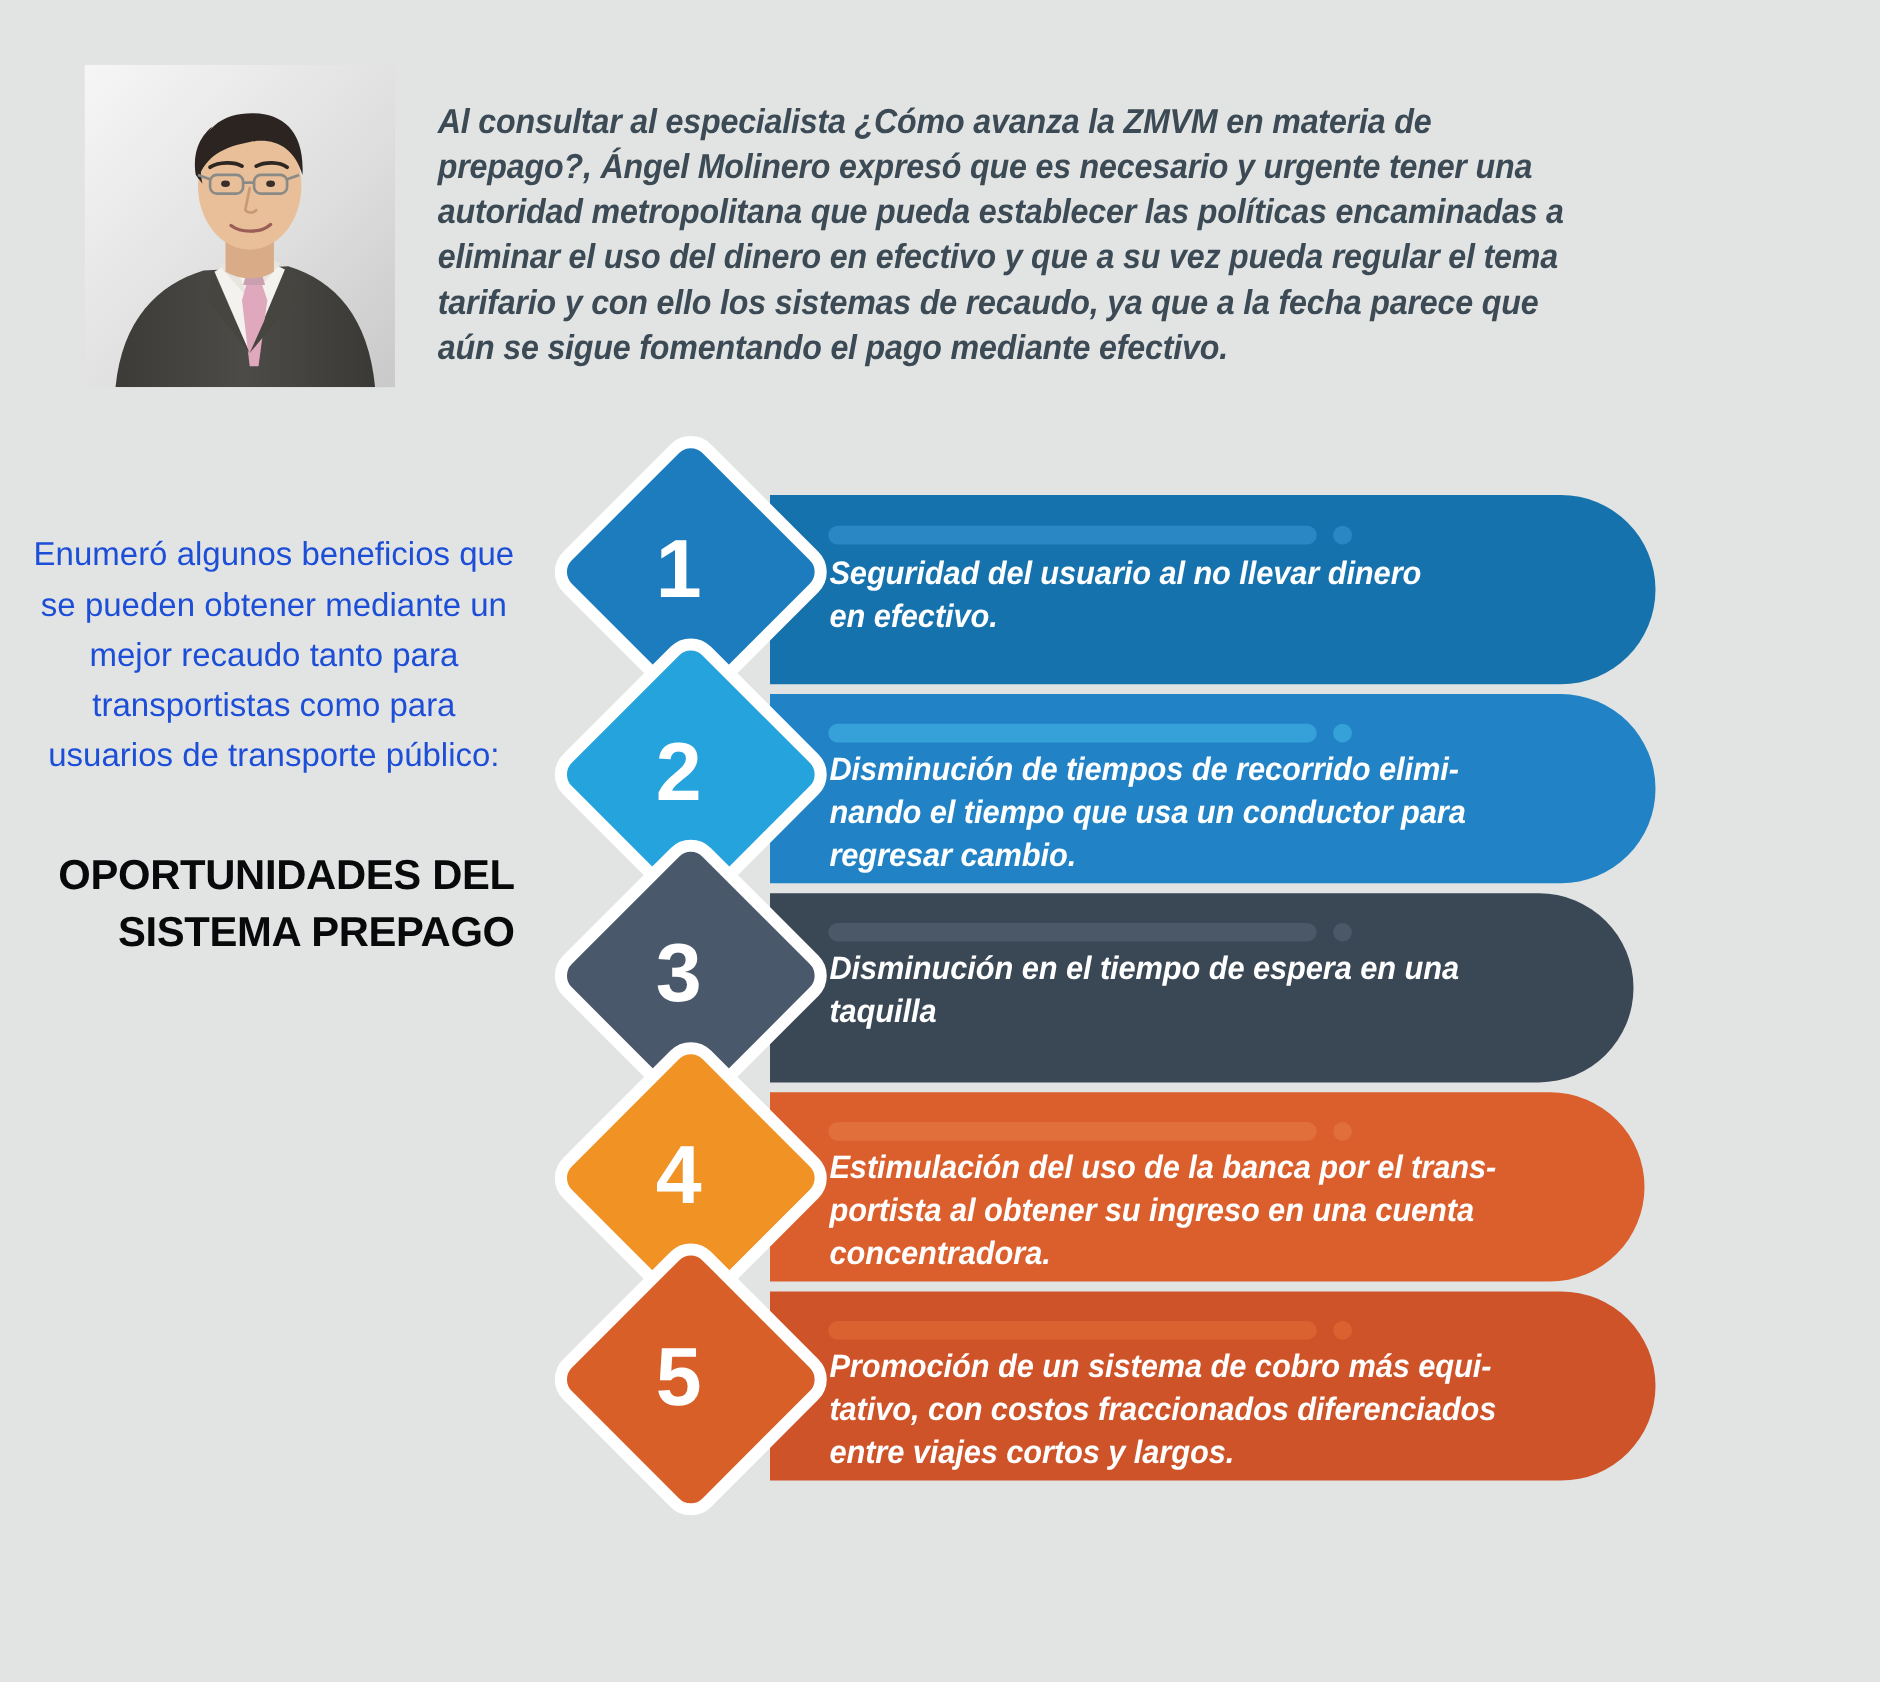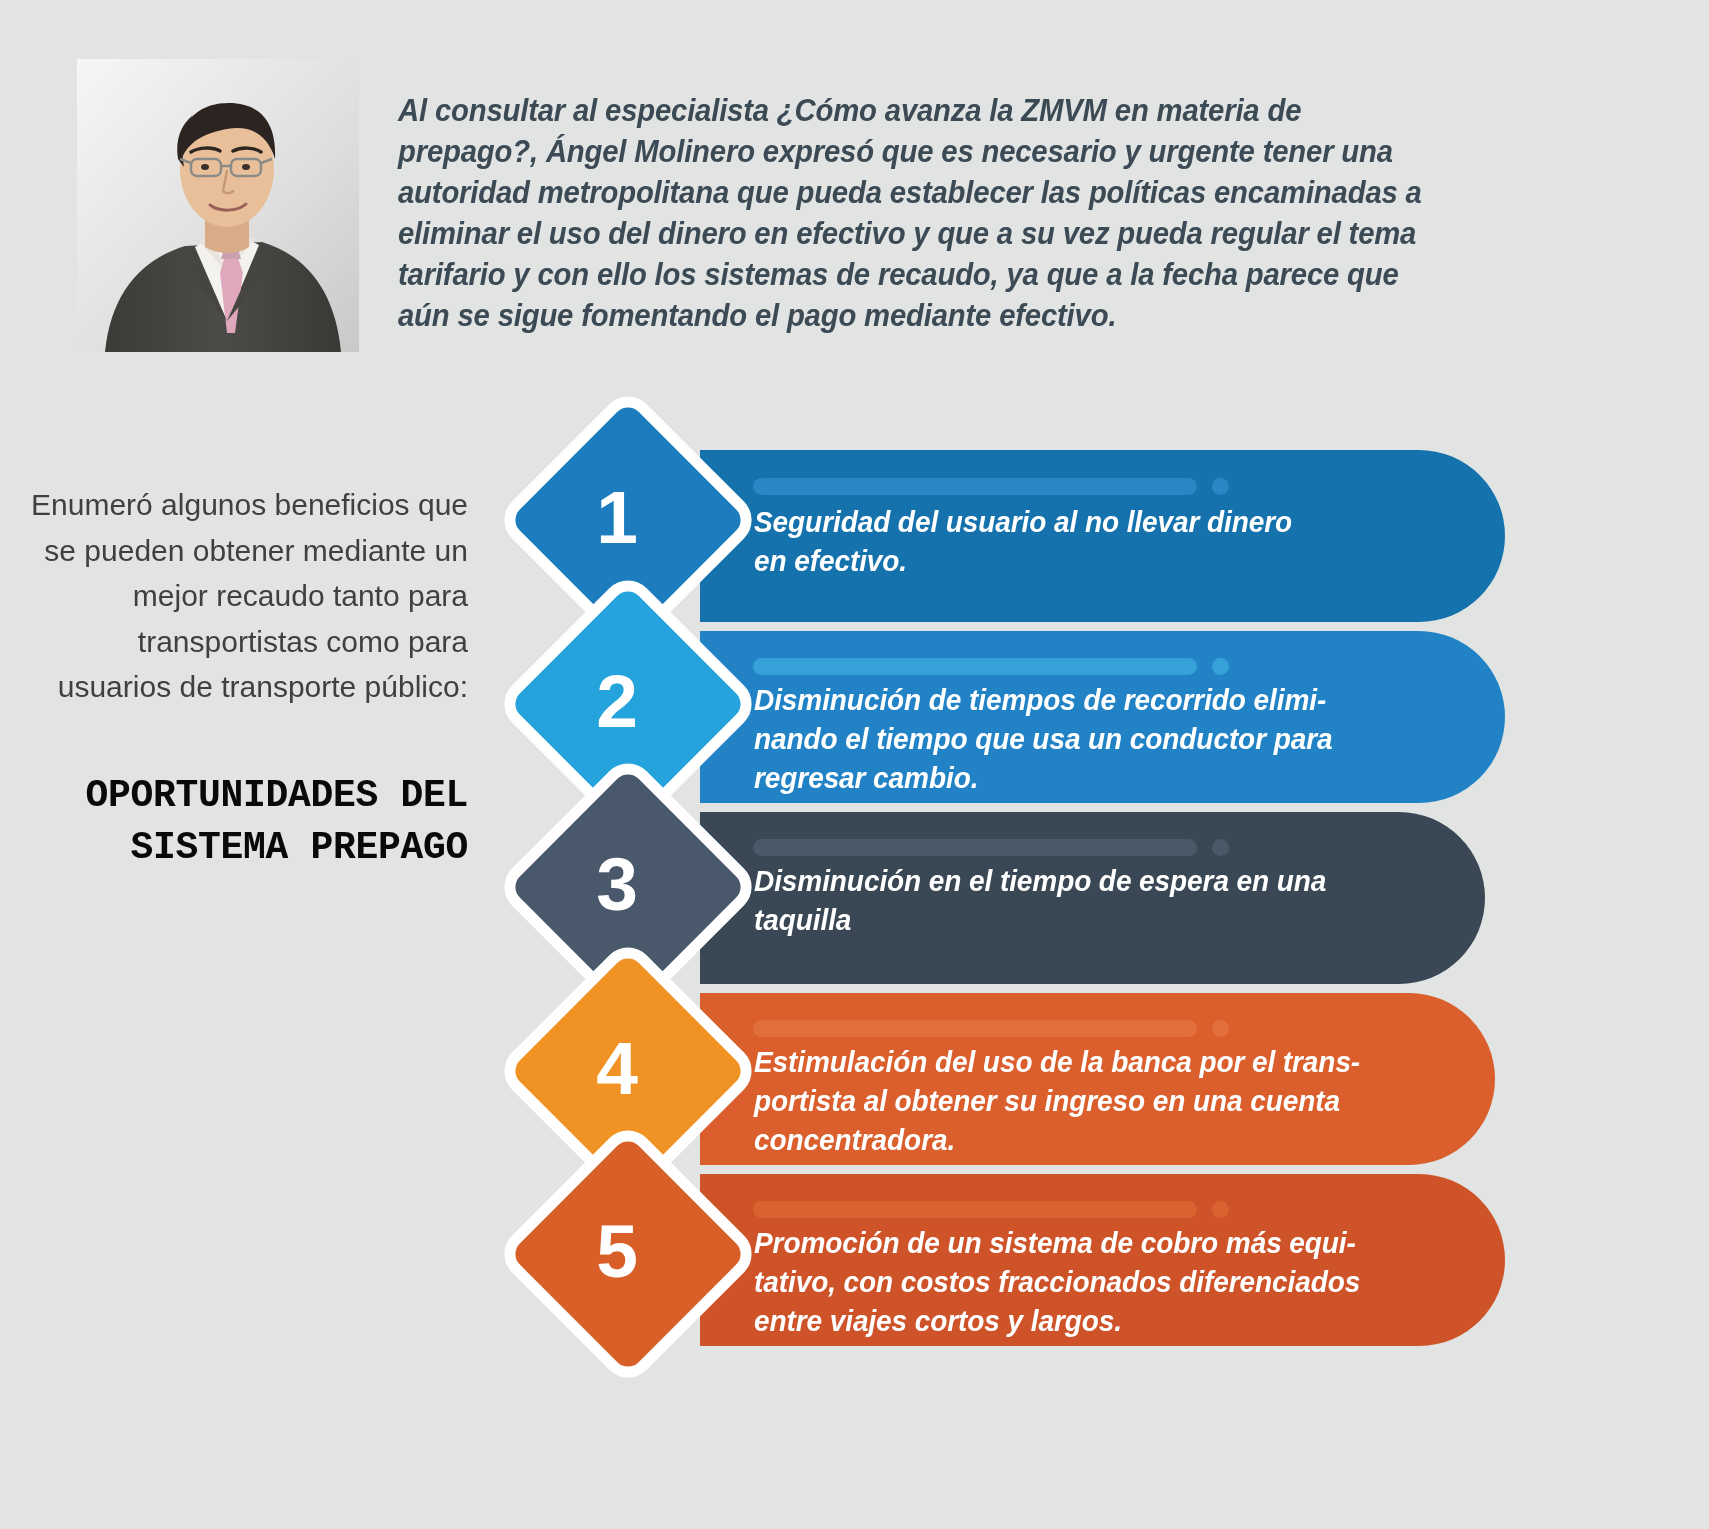--- a/index.html
+++ b/index.html
@@ -60,21 +60,20 @@
     position: absolute;
     left: 30px;
     top: 758px;
     width: 438px;
     text-align: right;
     color: #08090a;
     font-size: 38px;
     line-height: 52px;
     font-weight: bold;
     letter-spacing: -0.3px;
-    font-family: Liberation Mono, monospace;
   }
 
   
   .steps {
     position: absolute;
     left: 0;
     top: 0;
     width: 1709px;
     height: 1529px;
   }
@@ -200,21 +199,21 @@
 
       <path d="M133 146 C142 153 160 153 169 145" stroke="#9a5e57" stroke-width="3" fill="none" stroke-linecap="round"></path>
 
       <path d="M116 188 L150 262 L112 214 Z" fill="#46453f"></path>
       <path d="M184 186 L150 262 L190 214 Z" fill="#46453f"></path>
     </svg>
   </div>
 
   <div class="intro-quote" style="color: rgb(59, 74, 84);">Al consultar al especialista ¿Cómo avanza la ZMVM en materia de prepago?, Ángel Molinero expresó que es necesario y urgente tener una autoridad metropolitana que pueda establecer las políticas encaminadas a eliminar el uso del dinero en efectivo y que a su vez pueda regular el tema tarifario y con ello los sistemas de recaudo, ya que a la fecha parece que aún se sigue fomentando el pago mediante efectivo.</div>
 
-  <div class="left-lead" style="color: #404040;">Enumeró algunos beneficios que se pueden obtener mediante un mejor recaudo tanto para transportistas como para usuarios de transporte público:</div>
+  <div class="left-lead" style="color: #1d4ed8; text-align: center;">Enumeró algunos beneficios que se pueden obtener mediante un mejor recaudo tanto para transportistas como para usuarios de transporte público:</div>
 
   <div class="left-title" style="color: rgb(8, 9, 10);">OPORTUNIDADES DEL SISTEMA PREPAGO</div>
 
   <div class="steps">
 
     <div class="step">
       <div class="banner" id="banner-0" style="left: 700px; top: 438px; width: 805px; height: 172px; background: rgb(21, 114, 173);">
         <div class="banner-deco" id="deco-0" style="left: 53px; top: 28px; width: 444px; background: rgb(42, 135, 196);"></div>
         <div class="banner-dot" id="dot-0" style="left: 512px; top: 28px; background: rgb(42, 135, 196);"></div>
       </div>

